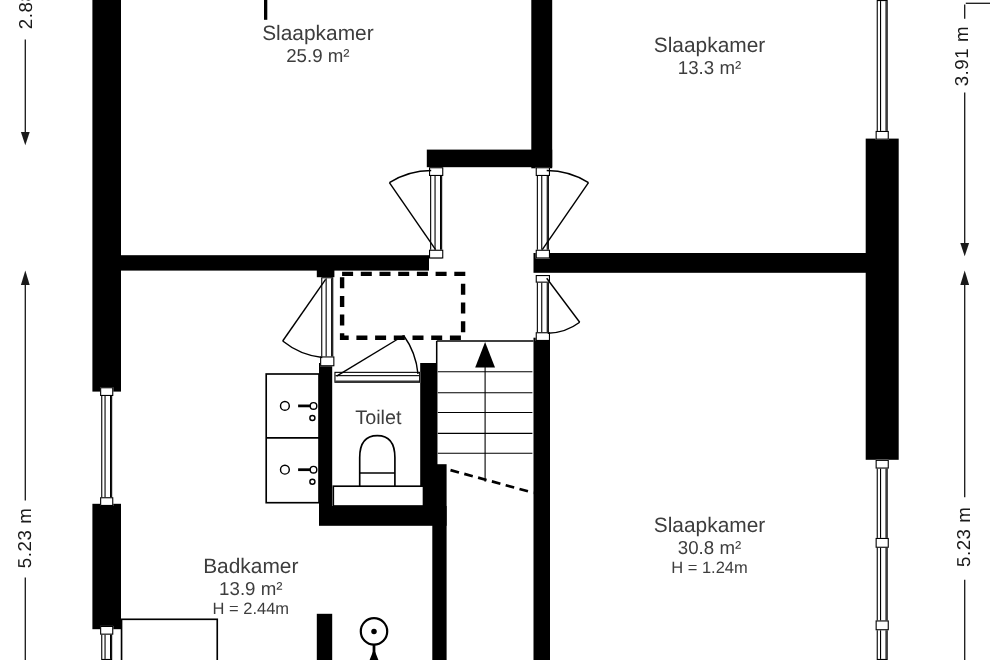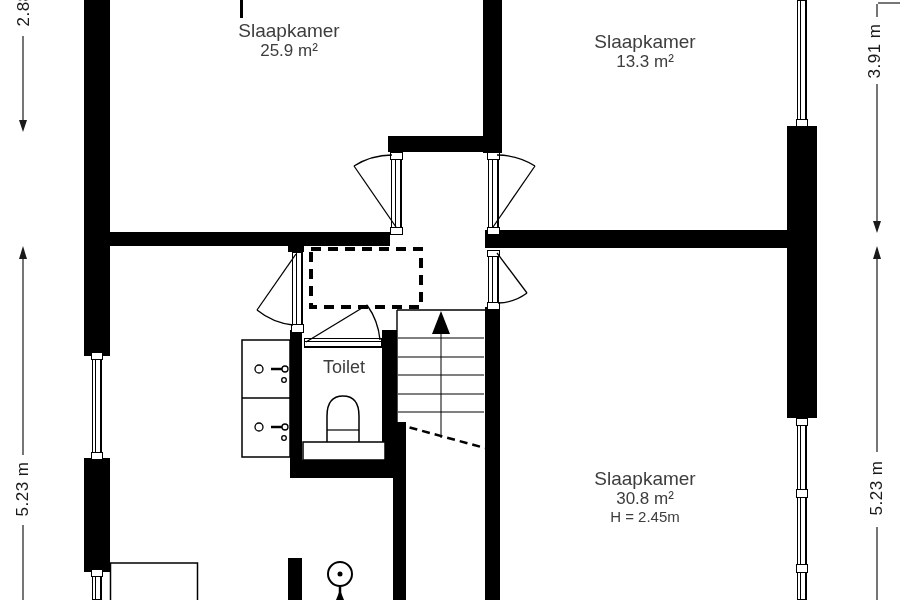--- a/index.html
+++ b/index.html
@@ -175,29 +175,34 @@
     <div class="room-name">Slaapkamer</div>
     <div class="room-area">25.9 m²</div>
   </div>
 
   <div class="room-label" style="left:645px;top:52px;">
     <div class="room-name">Slaapkamer</div>
     <div class="room-area">13.3 m²</div>
   </div>
 
 
-  <div class="room-label" style="left:344px;top:367px;text-align:center;">
+  <div class="room-label" style="left:344px;top:379px;text-align:center;">
     <div class="room-name" style="font-size:18px;">Toilet</div>
   </div>
 
+  <div class="room-label" style="left:228px;top:534px;">
+    <div class="room-name">Badkamer</div>
+    <div class="room-area">13.9 m²</div>
+    <div class="room-h">H = 2.44m</div>
+  </div>
 
   <div class="room-label" style="left:645px;top:497px;">
     <div class="room-name">Slaapkamer</div>
     <div class="room-area">30.8 m²</div>
-    <div class="room-h">H = 2.45m</div>
+    <div class="room-h">H = 1.24m</div>
   </div>
 
   <div class="dim-label" style="left:24px;top:9px;">2.88</div>
   <div class="dim-label" style="left:23px;top:489px;">5.23 m</div>
   <div class="dim-label" style="left:875px;top:51px;">3.91 m</div>
   <div class="dim-label" style="left:877px;top:488px;">5.23 m</div>
 
 </div>
 
 </body></html>

